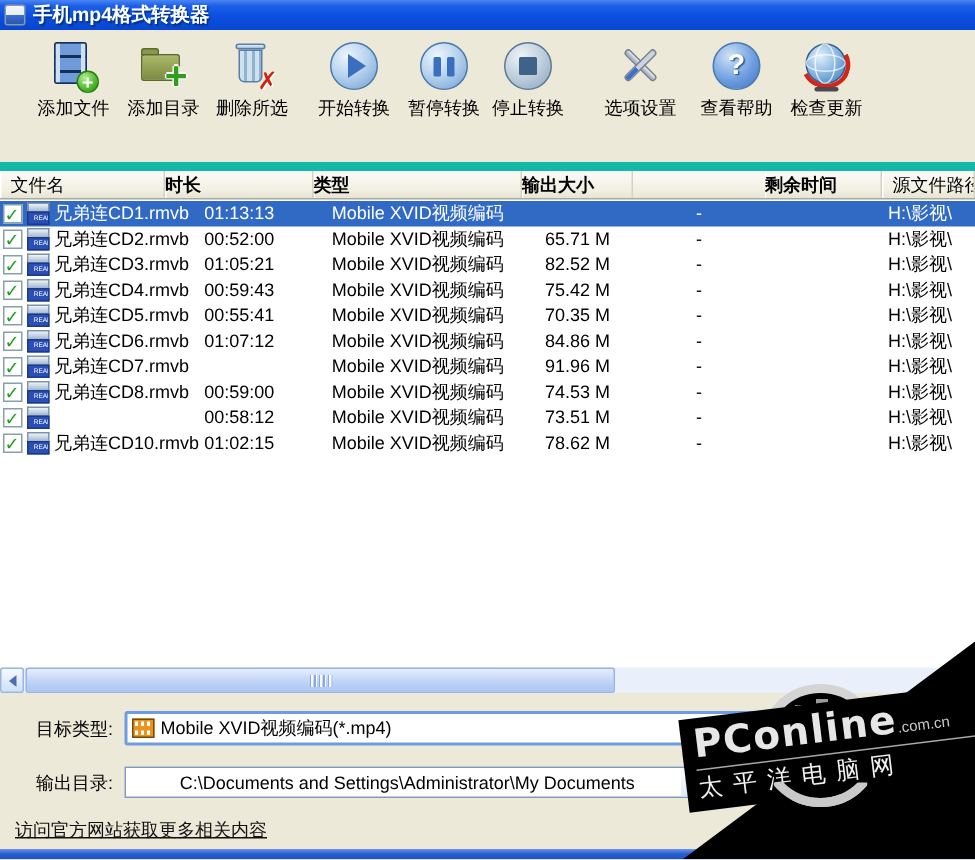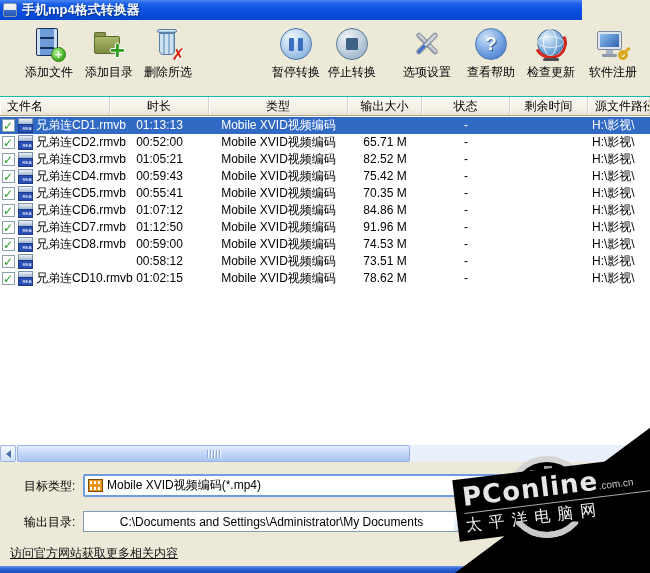--- a/index.html
+++ b/index.html
@@ -1,21 +1,21 @@
 <!DOCTYPE html>
 <html><head>
 <meta charset="utf-8">
 <style>
   * { margin:0; padding:0; box-sizing:border-box; }
   html,body { width:650px; height:573px; overflow:hidden; }
   body { font-family:"Liberation Sans","DejaVu Sans",sans-serif; font-size:12px; color:#000; }
   #app { position:relative; width:650px; height:573px; background:#ece9d8; overflow:hidden; }
 
   
-  .titlebar { position:absolute; left:0; top:0; width:582px; height:20px;
+  .titlebar { position:absolute; left:0; top:0; width:650px; height:20px;
     background:linear-gradient(180deg,#4a86f2 0%,#1b5fe8 20%,#0b4fe0 55%,#0846cf 100%);
     display:flex; align-items:center; padding-left:3px; }
   .app-icon { width:14px; height:14px; border-radius:2px; border:1px solid #8899aa;
     background:linear-gradient(180deg,#f4f6f8 0%,#e8ecf2 48%,#3a6fd0 50%,#2a56b0 100%); margin-right:5px; flex:none; }
   .title-text { color:#fff; font-weight:bold; font-size:13px; text-shadow:1px 1px 1px #003180; white-space:nowrap; }
 
   
   .toolbar { position:absolute; left:0; top:20px; width:650px; height:76px; background:#ece9d8; }
   .tb-btn { position:absolute; top:6px; width:58px; height:64px; text-align:center; cursor:pointer; }
   .tb-icon { width:36px; height:36px; margin:0 auto 2px auto; position:relative; }
@@ -57,27 +57,27 @@
     border-right-color:#d3261a; border-bottom-color:#d3261a; transform:rotate(18deg); }
   .globe-base { position:absolute; left:10px; bottom:1px; width:16px; height:3px; background:#4a4a52; border-radius:2px; }
   .monitor { position:absolute; left:2px; top:5px; width:25px; height:19px; background:#dfe5ee; border:1px solid #7d8aa0; border-radius:2px; }
   .monitor-scr { position:absolute; left:2px; top:2px; width:19px; height:13px; background:linear-gradient(135deg,#8fc0ec,#2e62b0); }
   .monitor-stand { position:absolute; left:11px; top:24px; width:7px; height:4px; background:#aab4c4; }
   .monitor-base { position:absolute; left:7px; top:28px; width:15px; height:3px; background:#8e99ab; border-radius:1px; }
   .key-ring { position:absolute; right:3px; bottom:2px; width:10px; height:10px; border-radius:50%; border:3px solid #dca81e; transform:rotate(-20deg); }
   .key-bar { position:absolute; right:0; bottom:9px; width:11px; height:3px; background:#dca81e; transform:rotate(-40deg); }
 
   
-  .listview { position:absolute; left:0; top:96px; width:650px; height:349px; background:#fff; border-top:1px solid #14b8a6; overflow:hidden; }
+  .listview { position:absolute; left:0; top:108px; width:650px; height:349px; background:#fff; border-top:6px solid #14b8a6; overflow:hidden; }
   .lv-header { position:absolute; left:0; top:0; width:650px; height:19px;
     background:linear-gradient(180deg,#fbfaf6 0%,#f2f0e4 70%,#e7e4d2 100%); border-bottom:1px solid #aca899; }
   .hcell { position:absolute; top:0; height:18px; line-height:18px; overflow:hidden; white-space:nowrap;
     border-right:1px solid #d5d2c2; box-shadow:inset 1px 0 0 #fff; cursor:pointer; }
   .hcell.c-left { text-align:left; padding-left:7px; }
-  .hcell.c-center { text-align:center; }
+  .hcell.c-center { text-align:left;font-weight:bold; }
   .lv-row { position:absolute; left:0; width:650px; height:17px; cursor:pointer; }
   .lv-row.selected { background:#316ac5; color:#fff; }
   .cell { position:absolute; top:0; height:17px; line-height:17px; white-space:nowrap; overflow:hidden; }
   .cell.center { text-align:center; }
   .namewrap { display:flex; align-items:center; gap:3px; height:17px; }
   .cb { width:13px; height:13px; background:#fff; border:1px solid #88a0a8; flex:none; position:relative; }
   .cb span { position:absolute; left:0px; top:-2px; color:#1f9e1f; font-weight:bold; font-size:12px; }
   .real-ic { width:15px; height:15px; flex:none; }
   .real-top { height:6px; background:linear-gradient(180deg,#eef3f8,#9fb6cf); border:1px solid #7d93ab; border-bottom:none; }
   .real-bot { height:9px; background:#2a50b8; border:1px solid #1c3a86; color:#fff; font-size:7px; line-height:7px;
@@ -154,20 +154,28 @@
       <div class="tb-label">添加目录</div>
     </div>
     <div class="tb-btn" style="left:139px">
       <div class="tb-icon">
           <div class="trash-lid"></div>
           <div class="trash-body"></div>
           <div class="badge-x">✗</div>
         </div>
       <div class="tb-label">删除所选</div>
     </div>
+    <div class="tb-btn" style="left:207px">
+      <div class="tb-icon">
+          <div class="circ">
+            <div class="play-tri"></div>
+          </div>
+        </div>
+      <div class="tb-label">开始转换</div>
+    </div>
     <div class="tb-btn" style="left:323px">
       <div class="tb-icon">
           <div class="circ grayish">
             <div class="stop-sq"></div>
           </div>
         </div>
       <div class="tb-label">停止转换</div>
     </div>
     <div class="tb-btn" style="left:267px">
       <div class="tb-icon">
@@ -198,41 +206,28 @@
     <div class="tb-btn" style="left:522px">
       <div class="tb-icon">
         <div class="globe"></div>
           <div class="globe-mer"></div>
           <div class="globe-par"></div>
           <div class="red-arc"></div>
           <div class="globe-base"></div>
       </div>
       <div class="tb-label">检查更新</div>
     </div>
-    <div class="tb-btn" style="left:584px">
-      <div class="tb-icon">
-        <div class="monitor">
-            <div class="monitor-scr"></div>
-          </div>
-          <div class="monitor-stand"></div>
-          <div class="monitor-base"></div>
-        <div class="key-bar"></div>
-          <div class="key-ring"></div>
-      </div>
-      <div class="tb-label">软件注册</div>
-    </div>
   </div>
 
   <div class="listview">
     <div class="lv-header">
       <div class="hcell c-left" style="left:0;width:110px">文件名</div>
       <div class="hcell c-center" style="left:110px;width:99px">时长</div>
       <div class="hcell c-center" style="left:209px;width:139px">类型</div>
       <div class="hcell c-center" style="left:348px;width:74px">输出大小</div>
-      <div class="hcell c-center" style="left:422px;width:88px">状态</div>
       <div class="hcell c-center" style="left:510px;width:78px">剩余时间</div>
       <div class="hcell c-left" style="left:588px;width:62px">源文件路径</div>
     </div>
     <div id="rows">
         <div class="lv-row selected" style="top: 20px;">
           <div class="cell" style="left: 2px; width: 200px;">
             <div class="namewrap">
               <div class="cb">
                 <span>✓</span>
               </div>
@@ -356,21 +351,20 @@
               <div class="cb">
                 <span>✓</span>
               </div>
               <div class="real-ic">
                 <div class="real-top"></div>
                 <div class="real-bot"><i>REAL</i></div>
               </div>
               <span>兄弟连CD7.rmvb</span>
             </div>
           </div>
-          <div class="cell center" style="left: 110px; width: 99px;">01:12:50</div>
           <div class="cell center" style="left: 209px; width: 139px;">Mobile XVID视频编码</div>
           <div class="cell center" style="left: 348px; width: 74px;">91.96 M</div>
           <div class="cell center" style="left: 422px; width: 88px;">-</div>
           <div class="cell center" style="left: 510px; width: 78px;"></div>
           <div class="cell" style="left: 592px; width: 58px;">H:\影视\</div>
         </div>
         <div class="lv-row" style="top: 139px;">
           <div class="cell" style="left: 2px; width: 200px;">
             <div class="namewrap">
               <div class="cb">

